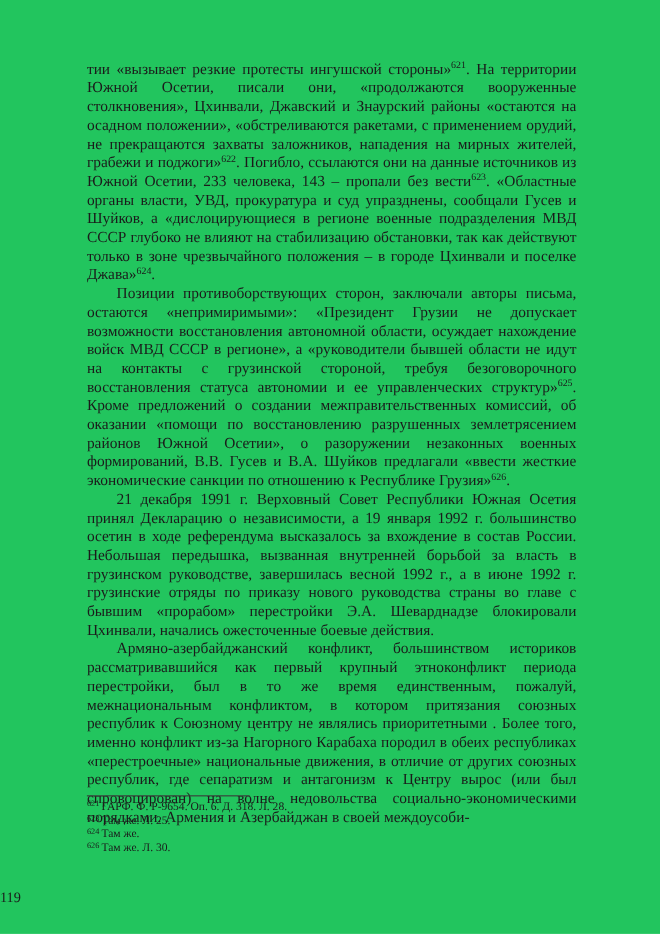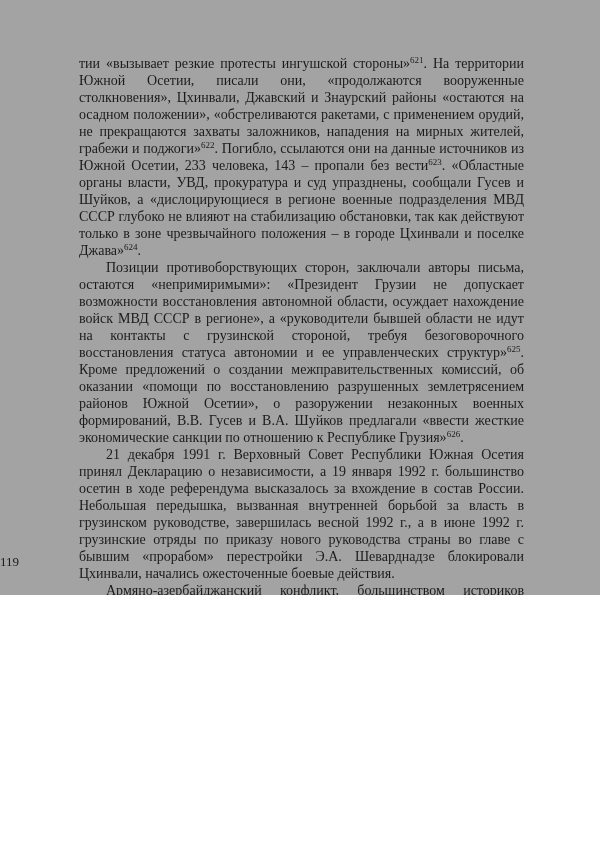--- a/index.html
+++ b/index.html
@@ -1,22 +1,22 @@
 <!DOCTYPE html>
 <html><head>
 <meta charset="utf-8">
 <style>
   * { margin: 0; padding: 0; box-sizing: border-box; }
   html, body { background: #ffffff; }
   .page {
     position: relative;
     width: 600px;
-    height: 595px;
+    height: 849px;
     margin: 0 auto;
-    background: #a3a3a3;
+    background: #22c55e;
     color: #1b1b1b;
     font-family: "Liberation Serif", serif;
     overflow: hidden;
   }
   .content {
     position: absolute;
     left: 79px;
     right: 76px;
     top: 55px;
     font-size: 14px;
@@ -94,17 +94,20 @@
 
     <div class="footnote">
       <sup class="fnm">621</sup><span>ГАРФ. Ф. Р-9654. Оп. 6. Д. 318. Л. 28.</span>
     </div>
     <div class="footnote">
       <sup class="fnm">623</sup><span>Там же. Л. 25.</span>
     </div>
     <div class="footnote">
       <sup class="fnm">624</sup><span>Там же.</span>
     </div>
+    <div class="footnote">
+      <sup class="fnm">626</sup><span>Там же. Л. 30.</span>
+    </div>
   </div>
 
   <div class="page-number">119</div>
 
 </div>
 
 </body></html>

